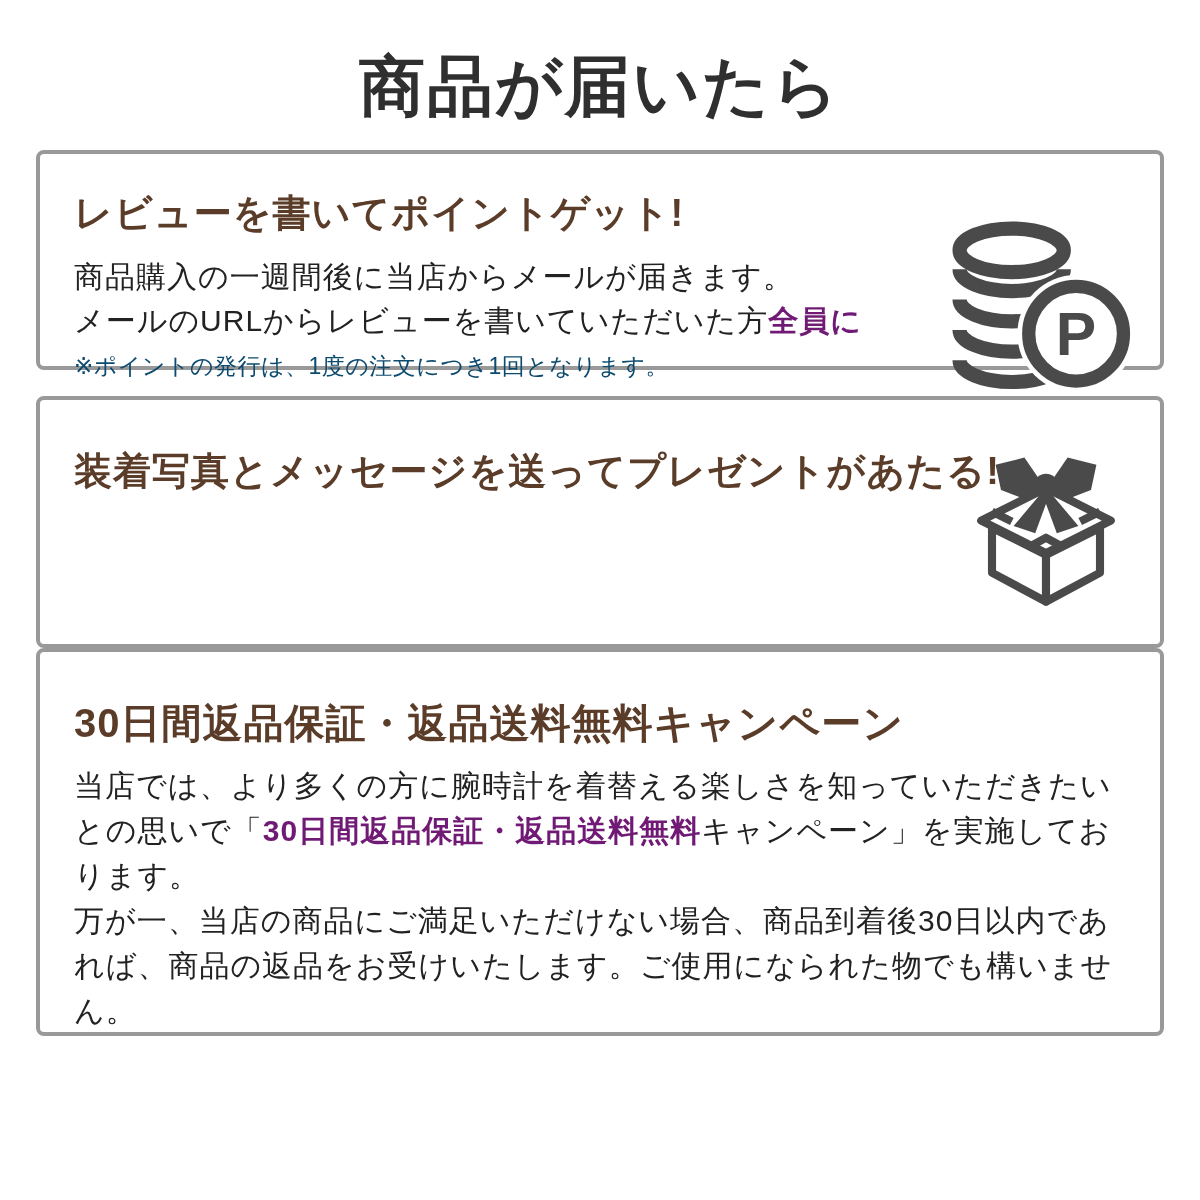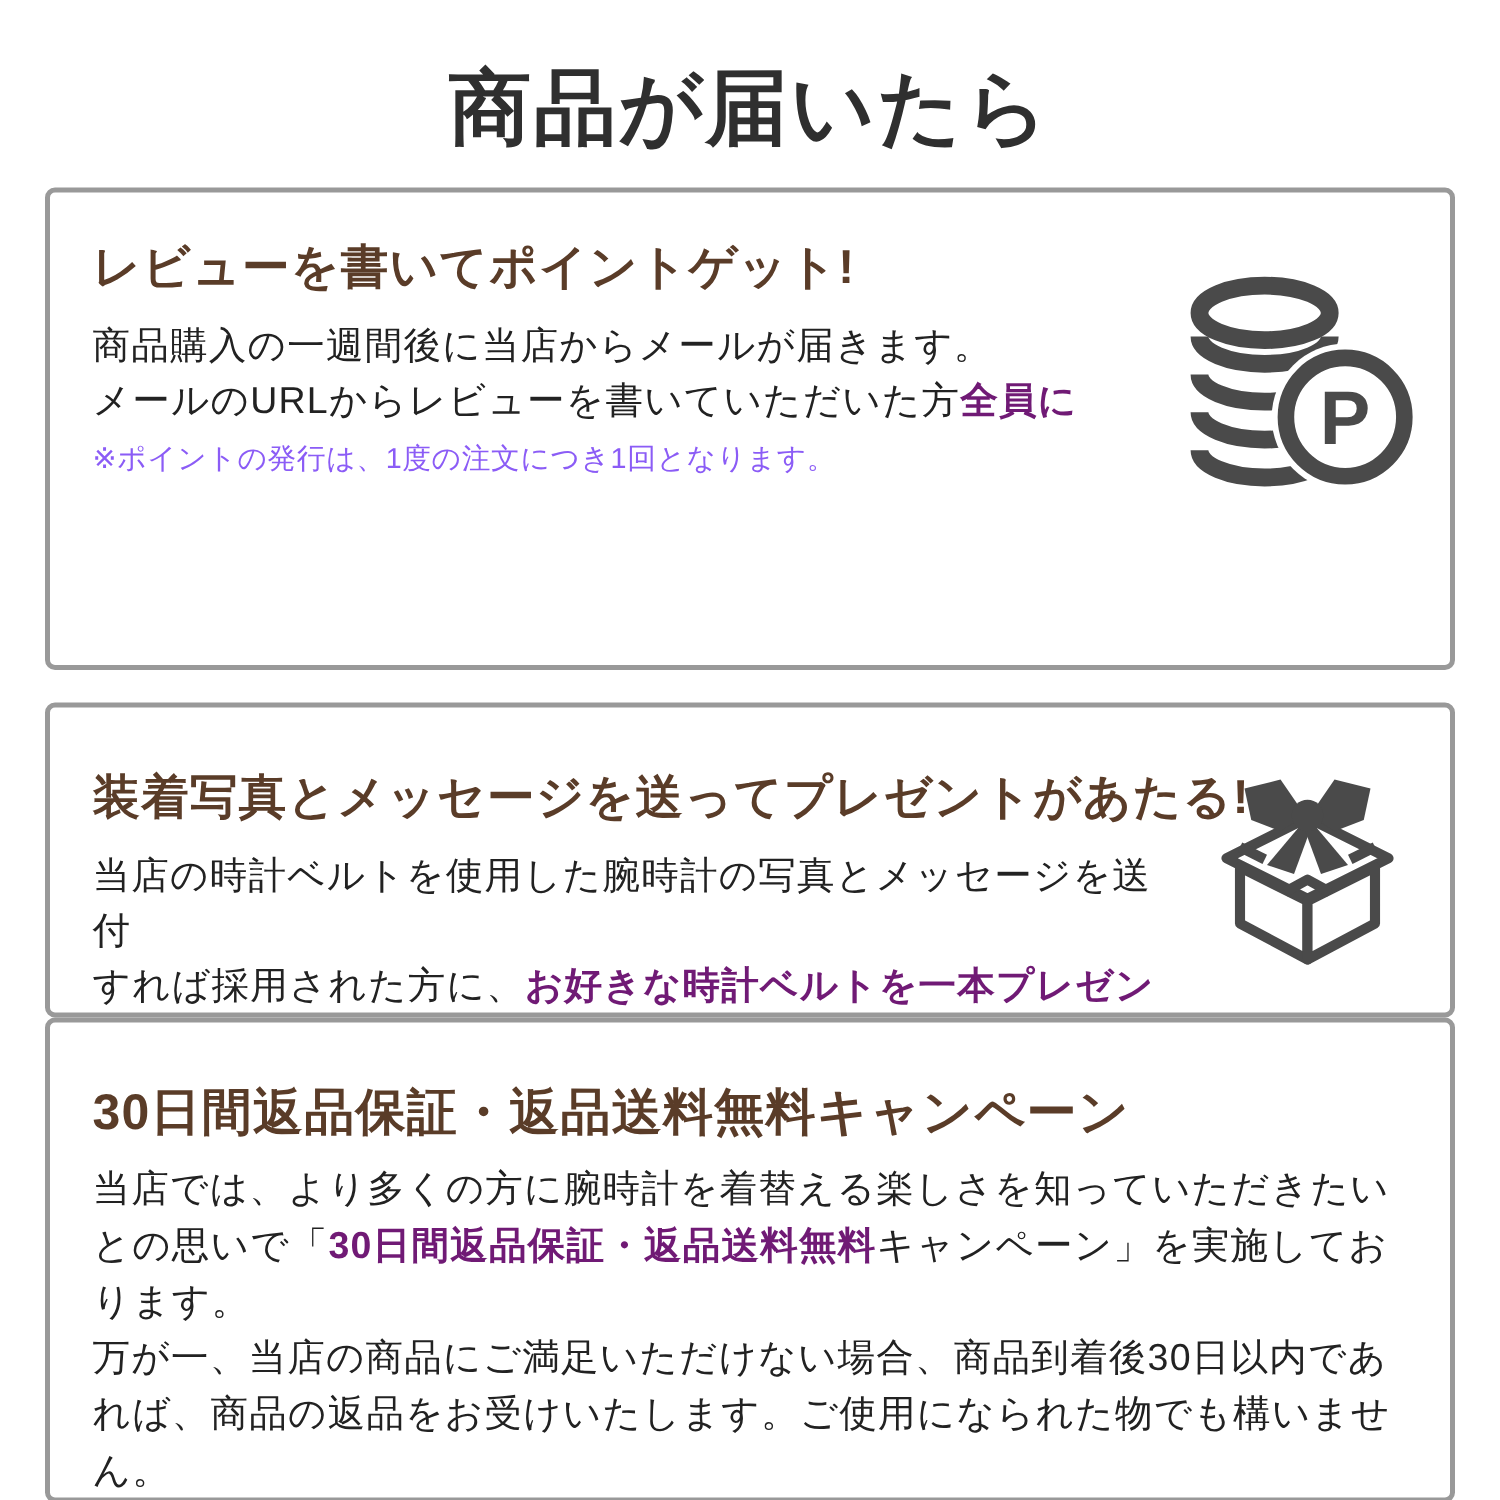--- a/index.html
+++ b/index.html
@@ -28,21 +28,21 @@
   }
   .info-box {
     position: relative;
     width: 1128px;
     margin: 0 auto;
     border: 4px solid #999999;
     border-radius: 8px;
     background: #ffffff;
     box-sizing: border-box;
   }
-  .box-review  { height: 386px; margin-top: 0px; }
+  .box-review  { height: 220px; margin-top: 0px; }
   .box-photo   { height: 252px; margin-top: 26px; }
   .box-return  { height: 388px; }
 
   .box-inner {
     padding: 34px 36px 0 34px;
   }
   .box-review .box-inner,
   .box-photo .box-inner {
     padding-right: 230px; 
   }
@@ -67,21 +67,21 @@
     margin: 0;
   }
   .box-return .box-text { font-size: 30px; line-height: 45px; }
 
   .red-strong {
     color: #701a75;
     font-weight: bold;
   }
   .box-note {
     font-size: 23px;
-    color: #8b5cf6;
+    color: #0c4a6e;
     letter-spacing: 0.5px;
     margin-top: 8px;
   }
   .corner-icon {
     position: absolute;
   }
   .coin-icon-wrap  { right: 22px; top: 66px; width: 192px; height: 180px; }
   .gift-icon-wrap  { right: 24px; top: 32px; width: 180px; height: 188px; }
   svg { display: block; width: 100%; height: 100%; }
 </style>
@@ -112,23 +112,20 @@
         <circle cx="136" cy="120" r="62" fill="#ffffff"></circle>
         <circle cx="136" cy="120" r="50" fill="#ffffff" stroke="#4a4a4a" stroke-width="14"></circle>
         <text x="136" y="143" text-anchor="middle" font-size="64" font-weight="bold" fill="#4a4a4a" font-family="Liberation Sans, DejaVu Sans, sans-serif">P</text>
       </svg>
     </div>
   </div>
 
   <div class="info-box box-photo">
     <div class="box-inner">
       <h2 class="box-heading">装着写真とメッセージを送ってプレゼントがあたる!</h2>
-      <p class="box-text"><span>当店の時計ベルトを使用した腕時計の写真とメッセージを送付</span><br>
-        <span>すれば採用された方に、</span><span class="red-strong">お好きな時計ベルトを一本プレゼント!</span>
-      </p>
     </div>
     <div class="corner-icon gift-icon-wrap">
       <svg viewBox="0 0 200 200" aria-hidden="true">
 
         <polygon points="100,58 172,94 100,130 28,94" fill="#ffffff" stroke="#4a4a4a" stroke-width="9" stroke-linejoin="round"></polygon>
 
         <line x1="40" y1="84" x2="62" y2="95" stroke="#4a4a4a" stroke-width="9"></line>
         <line x1="160" y1="84" x2="138" y2="95" stroke="#4a4a4a" stroke-width="9"></line>
 
         <polygon points="40,102 40,152 100,184 100,132" fill="#ffffff" stroke="#4a4a4a" stroke-width="9" stroke-linejoin="round"></polygon>

